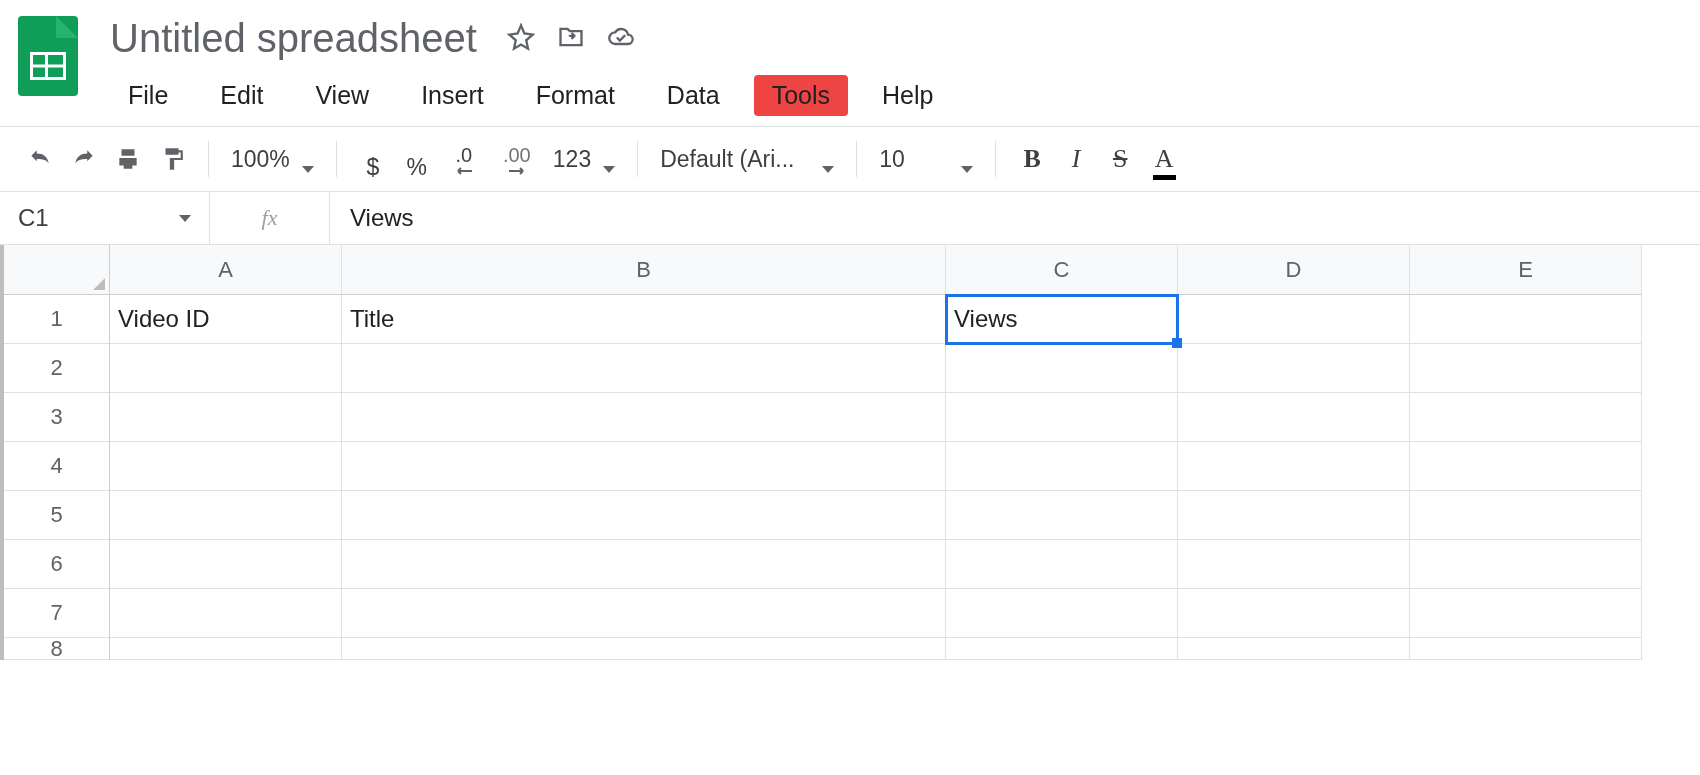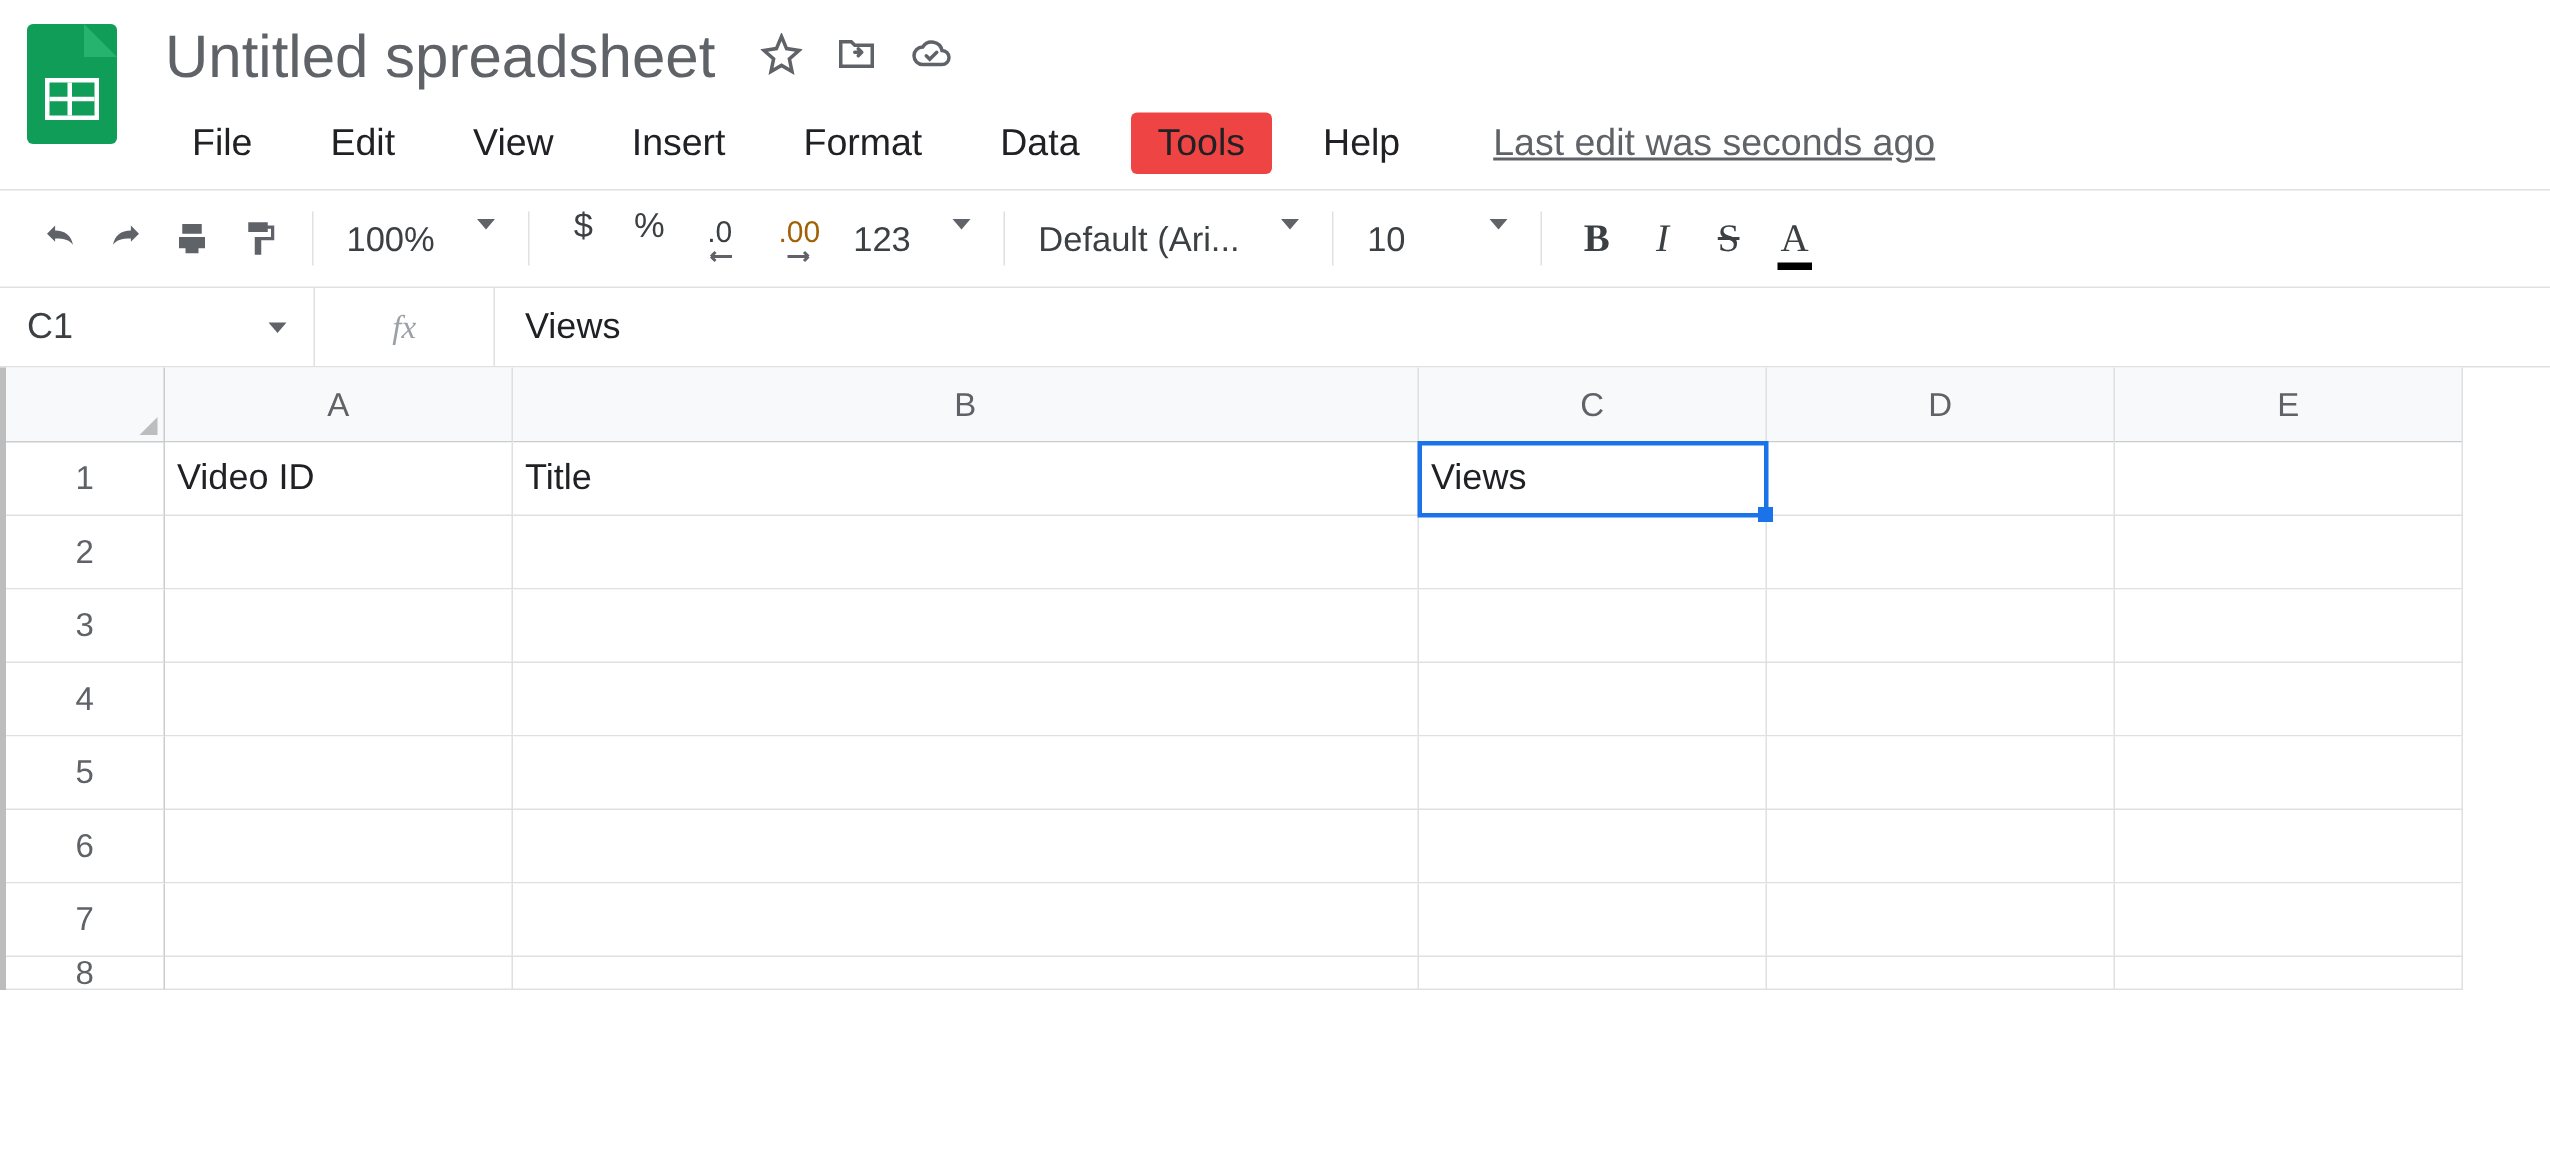--- a/index.html
+++ b/index.html
@@ -21,21 +21,21 @@
   .menubar { display: flex; align-items: center; gap: 16px; margin-top: 14px; font-size: 25px; color: #202124; }
   .menubar .item { padding: 6px 18px; border-radius: 4px; cursor: pointer; }
   .menubar .item.hover { background: #ef4444; }
   .menubar .lastedit { margin-left: 28px; color: #5f6368; text-decoration: underline; font-size: 25px; }
 
   .divider { border-bottom: 1px solid #e0e0e0; margin-top: 10px; }
 
   .toolbar { display: flex; align-items: center; padding: 10px 18px; gap: 0; height: 64px; }
   .toolbar .btn { display:flex; align-items:center; justify-content:center; width:44px; height:44px; color:#5f6368; }
   .toolbar .sep { width:1px; height:36px; background:#e0e0e0; margin:0 14px; }
-  .toolbar .txt { font-size: 23px; color:#3c4043; display:flex; align-items:flex-start; gap:20px; padding:0 8px;}
+  .toolbar .txt { font-size: 23px; color:#3c4043; display:flex; align-items:flex-end; gap:4px; padding:0 8px;}
   .toolbar svg { width:26px; height:26px; fill:#5f6368; }
   .dd-arrow { width:0;height:0;border-left:6px solid transparent;border-right:6px solid transparent;border-top:7px solid #5f6368; margin-left:8px;}
   .toolbar .wide { min-width: 190px; justify-content: space-between; }
   .bold { font-weight:700; font-size:26px; color:#3c4043; font-family: serif;}
   .italic { font-style:italic; font-size:26px; color:#3c4043; font-family: serif;}
   .strike { text-decoration: line-through; font-size:26px; color:#3c4043; font-family: serif;}
   .tcolor { font-size:26px; color:#3c4043; position:relative; font-family:serif;}
   .tcolor::after { content:""; position:absolute; left:-2px; right:-2px; bottom:-6px; height:5px; background:#000;}
 
   .fxbar { display:flex; align-items:center; border-top:1px solid #e0e0e0; border-bottom:1px solid #e0e0e0; height:54px;}
@@ -86,21 +86,20 @@
     </div>
     <div class="menubar">
       <div class="item">File</div>
       <div class="item">Edit</div>
       <div class="item">View</div>
       <div class="item">Insert</div>
       <div class="item">Format</div>
       <div class="item">Data</div>
       <div class="item hover">Tools</div>
       <div class="item">Help</div>
-      <div class="lastedit">Last edit was seconds ago</div>
     </div>
   </div>
 </div>
 
 <div class="divider"></div>
 
 <div class="toolbar">
   <div class="btn">
       <svg viewBox="0 0 24 24">
         <path d="M9 14l-5-5 5-5v3c6 0 10 3 11 9-2-3-5-4-11-4v2z"></path>
@@ -129,21 +128,21 @@
   <div class="sep"></div>
   <div class="btn txt">$</div>
   <div class="btn txt">%</div>
   <div class="btn" style="flex-direction:column;width:50px;">
       <span style="font-size:20px;color:#3c4043;">.0</span>
       <svg viewBox="0 0 24 6" style="width:24px;height:8px;">
         <path d="M6 3H20M6 3l3-3M6 3l3 3" stroke="#5f6368" stroke-width="2" fill="none"></path>
       </svg>
     </div>
   <div class="btn" style="flex-direction:column;width:56px;">
-      <span style="font-size:20px;color:#a16207;">.00</span>
+      <span style="font-size:20px;color:#737373;">.00</span>
       <svg viewBox="0 0 24 6" style="width:24px;height:8px;">
         <path d="M4 3H18M18 3l-3-3M18 3l-3 3" stroke="#5f6368" stroke-width="2" fill="none"></path>
       </svg>
     </div>
   <div class="txt">
       <span>123</span>
       <span class="dd-arrow"></span>
     </div>
   <div class="sep"></div>
   <div class="txt wide">

